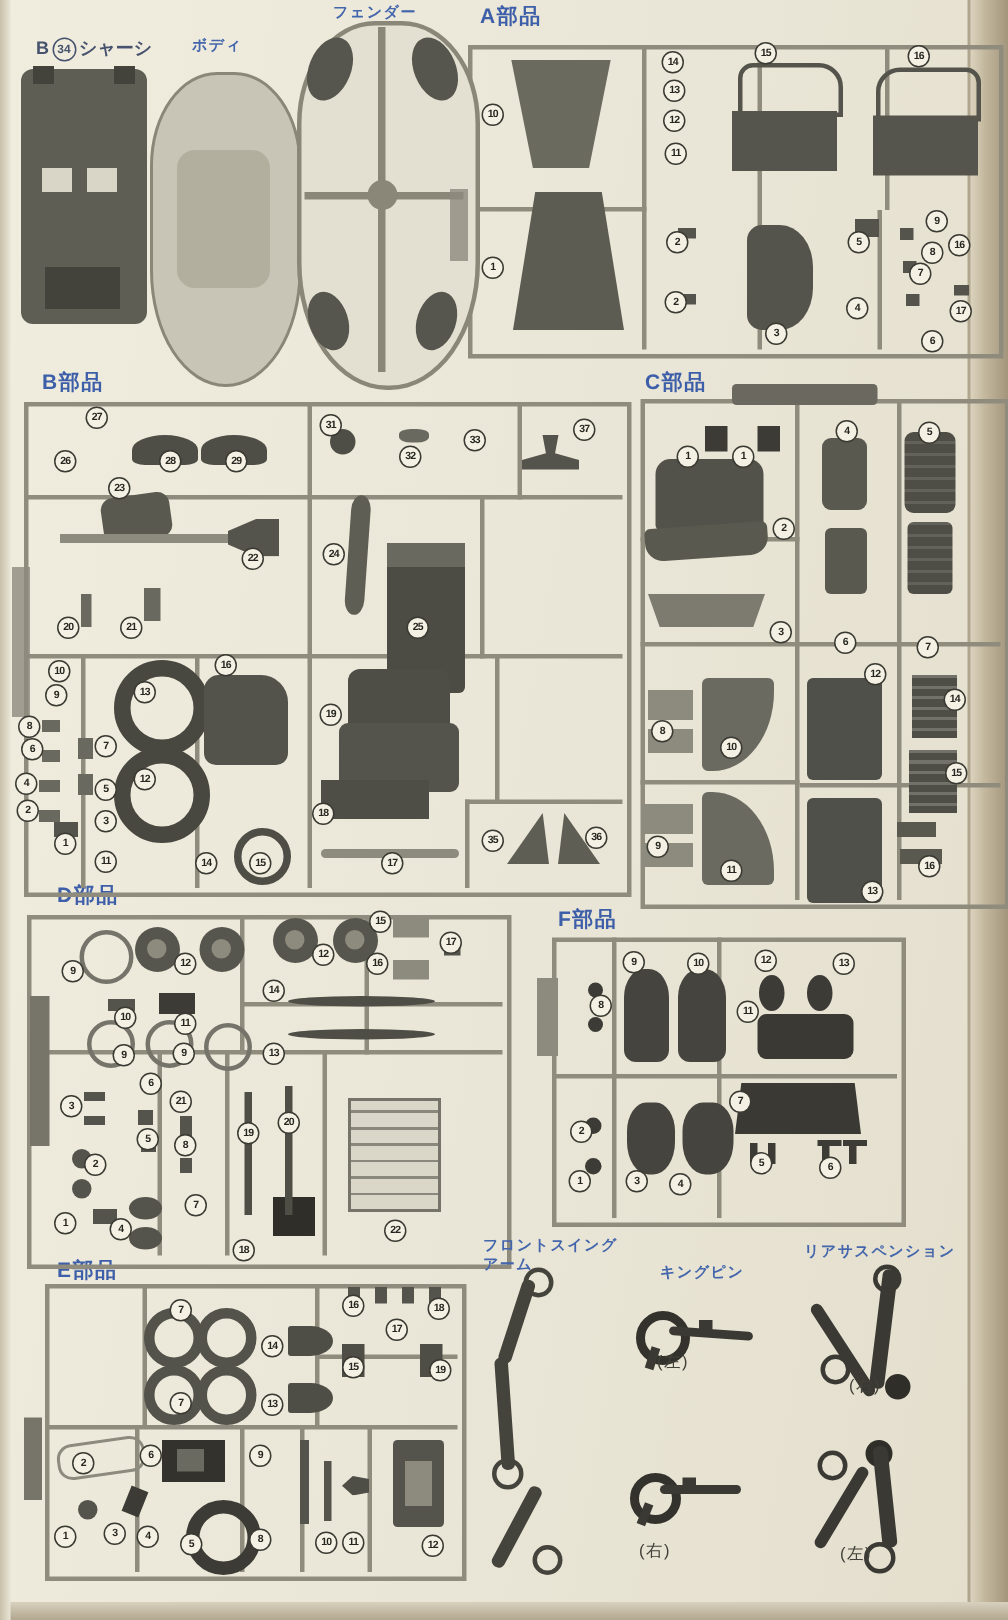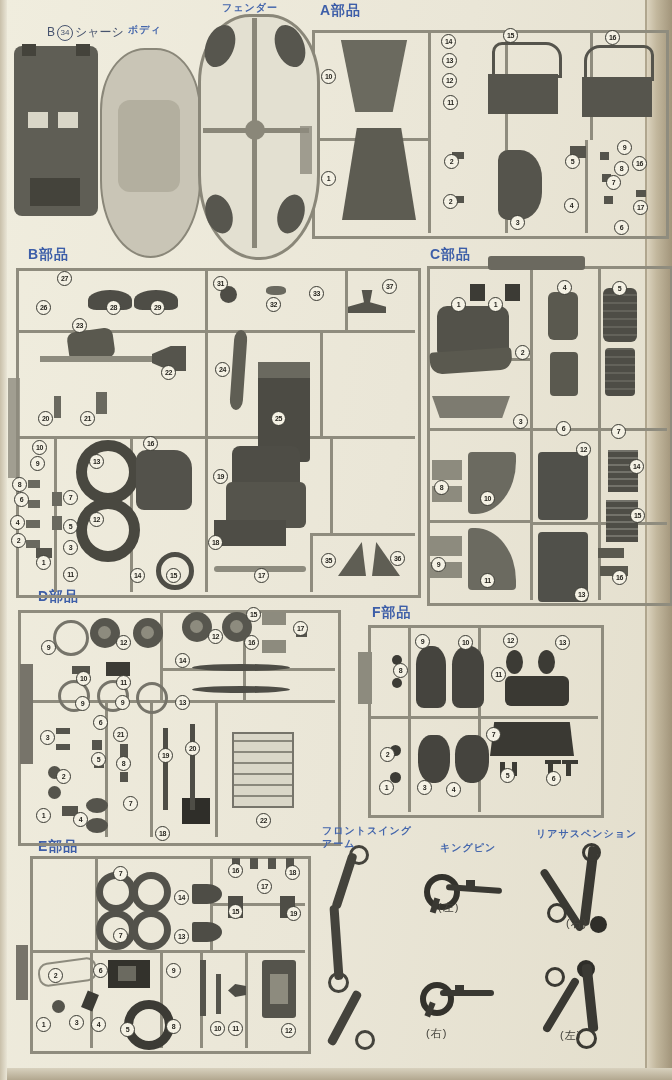--- a/index.html
+++ b/index.html
@@ -13,21 +13,21 @@
         background:linear-gradient(180deg,#d8d1be,#b2a78f);}
   #edge-left{position:absolute;left:0;top:0;width:7px;height:100%;
         background:linear-gradient(90deg,#c9c0aa,#e9e5d6);}
   .box{position:absolute;border:3px solid #8f8c7e;}
   .line{position:absolute;background:#8f8c7e;}
   .sh{position:absolute;}
   .sec-label{position:absolute;font-weight:bold;font-size:14px;color:#3d5ea8;letter-spacing:1px;}
   .jp-label{position:absolute;font-weight:bold;font-size:10px;color:#4466ac;letter-spacing:1px;white-space:nowrap;}
   .jp-label.two-line{line-height:13px;}
   .note{position:absolute;font-size:11px;color:#42413a;letter-spacing:1px;}
-  .chassis-label{position:absolute;font-weight:normal;font-size:12px;color:#47536e;white-space:nowrap;margin-left:23px;}
+  .chassis-label{position:absolute;font-weight:bold;font-size:12px;color:#47536e;white-space:nowrap;}
   .circ-num{display:inline-block;width:14px;height:14px;border:1px solid #47536e;border-radius:50%;
         font-size:8px;line-height:14px;text-align:center;vertical-align:1px;margin:0 2px;}
   .badge{position:absolute;width:13px;height:13px;border:1px solid #3a3a33;border-radius:50%;
         background:#f4f1e4;color:#26251f;font-size:7px;font-weight:bold;line-height:13px;
         text-align:center;transform:translate(-7px,-7px);letter-spacing:-0.5px;}
 </style>
 </head>
 <body>
 
 <div id="page">

